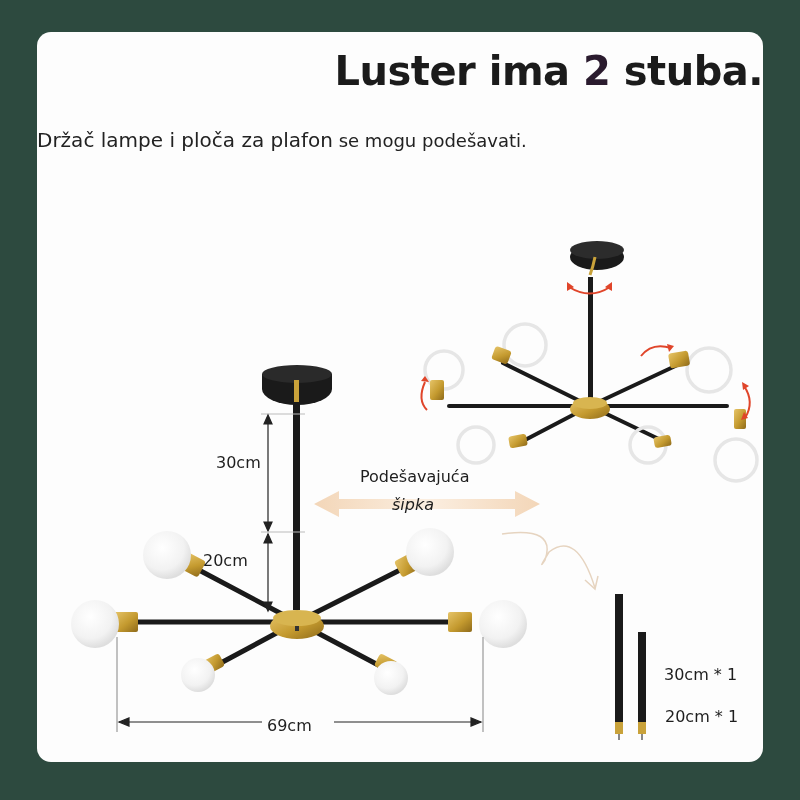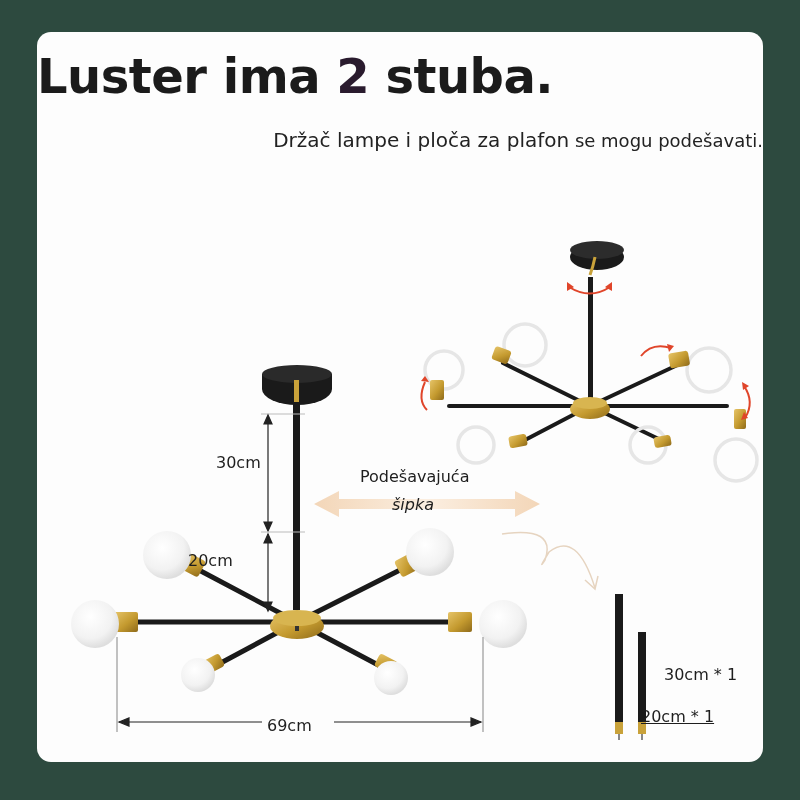--- a/index.html
+++ b/index.html
@@ -10,27 +10,27 @@
     font-family: "DejaVu Sans", sans-serif;
   }
   .card {
     position: absolute; left: 37px; top: 32px;
     width: 726px; height: 730px;
     background: #fdfdfd; border-radius: 14px;
     overflow: hidden;
   }
   .title {
     position: absolute; left: 0; right: 0; top: 16px;
-    text-align: left; font-size: 48px; font-weight: bold;
+    text-align: right; font-size: 40px; font-weight: bold;
     color: #1b1b1b; letter-spacing: -0.5px;
   }
   .title .num { color: #2a1b2e; }
   .subtitle {
     position: absolute; left: 0; right: 0; top: 96px;
-    text-align: right; font-size: 20px; color: #222;
+    text-align: left; font-size: 20px; color: #222;
   }
   .subtitle .small { font-size: 18px; }
   .lbl {
     position: absolute; font-size: 16px; color: #1e1e1e;
     white-space: nowrap;
   }
   .lbl-rod { font-size: 16px; }
   svg { position: absolute; left: 0; top: 0; }
 </style>
 </head>
@@ -185,21 +185,21 @@
       <rect x="578" y="562" width="8" height="132" fill="#1a1a1a"></rect>
       <rect x="578" y="690" width="8" height="12" fill="#c9a23a"></rect>
       <rect x="581" y="702" width="2" height="6" fill="#888"></rect>
       <rect x="601" y="600" width="8" height="94" fill="#1a1a1a"></rect>
       <rect x="601" y="690" width="8" height="12" fill="#c9a23a"></rect>
       <rect x="604" y="702" width="2" height="6" fill="#888"></rect>
     </g>
   </svg>
 
   <div class="lbl" style="left:163px; top:421px;margin-left:16px;">30cm</div>
-  <div class="lbl" style="left:151px; top:519px;">20cm</div>
+  <div class="lbl" style="left:166px; top:519px;">20cm</div>
   <div class="lbl" style="left:230px; top:684px;">69cm</div>
 
   <div class="lbl lbl-rod" style="left:307px; top:435px;margin-left:16px;">Podešavajuća</div>
   <div class="lbl lbl-rod" style="left:355px; top:463px;font-style:italic;">šipka</div>
 
   <div class="lbl" style="left:627px; top:633px;text-align:right;">30cm * 1</div>
-  <div class="lbl" style="left:604px; top:675px;text-decoration:underline;">20cm * 1</div>
+  <div class="lbl" style="left:628px; top:675px;">20cm * 1</div>
 </div>
 
 </body></html>

